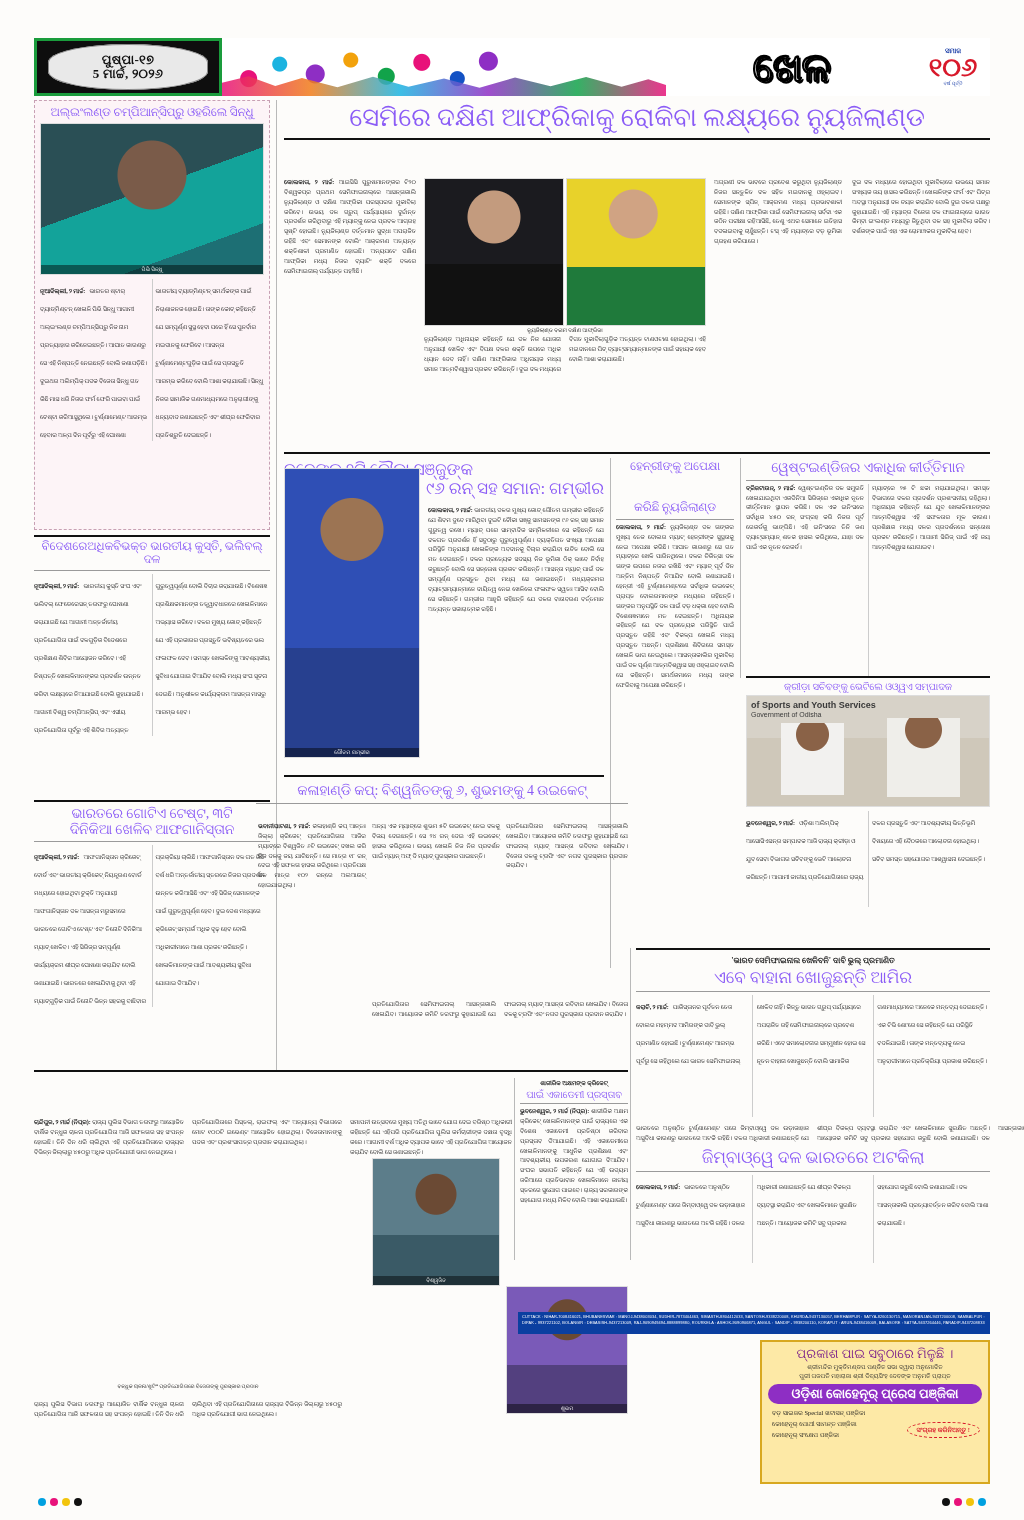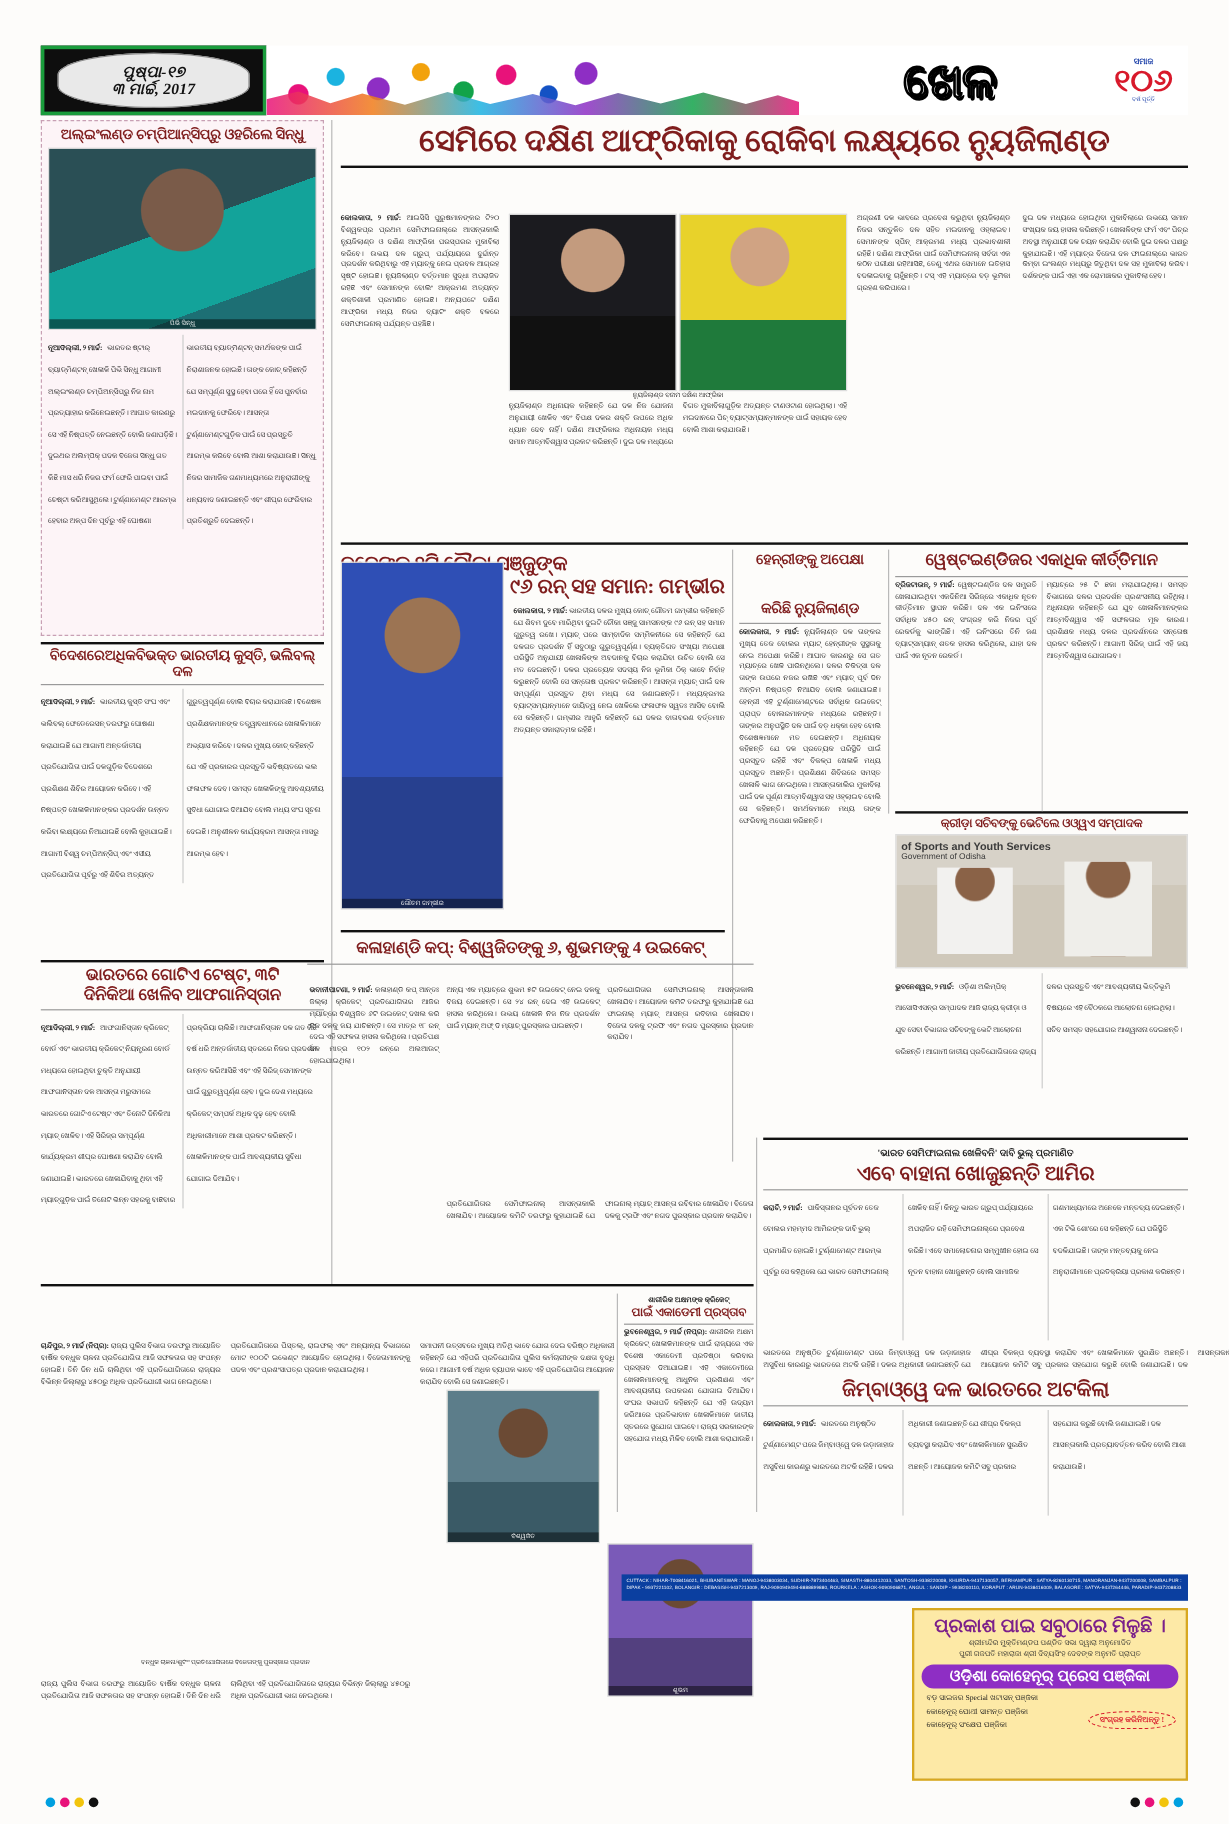--- a/index.html
+++ b/index.html
@@ -29,21 +29,20 @@
     border:3px solid #1a9c3c;
     display:flex; align-items:center; justify-content:center;
   }
   .date-badge {
     background:#e9e9e9;
     border-radius:50%/40%;
     width:160px; height:46px;
     display:flex; flex-direction:column; align-items:center; justify-content:center;
     line-height:1.05;
     box-shadow:0 0 0 1px #888 inset;
-    font-style:italic;
   }
   .date-badge span { font-size:13px; font-weight:bold; color:#111; letter-spacing:.2px;}
   .mast-art {
     flex:1;
     background:
       radial-gradient(circle at 6% 70%, #e8127a 0 8px, transparent 9px),
       radial-gradient(circle at 13% 45%, #1bb3e0 0 7px, transparent 8px),
       radial-gradient(circle at 21% 62%, #8e2ec4 0 9px, transparent 10px),
       radial-gradient(circle at 29% 38%, #f2a20c 0 7px, transparent 8px),
       radial-gradient(circle at 37% 66%, #12a34a 0 8px, transparent 9px),
@@ -71,21 +70,21 @@
     width:74px; display:flex; flex-direction:column; align-items:center; justify-content:center;
     background:#fff; line-height:1;
   }
   .mast-logo .lg-top { font-size:7px; color:#1a3ea8; font-weight:bold;}
   .mast-logo .lg-mid { font-size:26px; color:#d8192b; font-weight:bold; }
   .mast-logo .lg-bot { font-size:5px; color:#1a3ea8; }
 
   
   .col { position:absolute; }
   .hl {
-    font-weight:bold; color:#7f1d1d; text-align:center;
+    font-weight:normal; color:#8b5cf6; text-align:center;
     line-height:1.12; letter-spacing:-.2px;
   }
   .kicker { font-size:8px; text-align:center; font-weight:bold; color:#222; margin-bottom:2px;}
   .body-text {
     font-size:6.1px; line-height:1.62; text-align:justify; color:#1a1a1a;
     hyphens:auto; word-spacing:-0.3px;
   }
   .rule { border-top:1px solid #9a9a9a; }
   .rule-thick { border-top:2px solid #111; }
   .vrule { position:absolute; width:1px; background:#b9b9b9; }
@@ -156,21 +155,21 @@
     background:radial-gradient(circle at 50% 15%, #8a6247 0 18px, transparent 19px), #efeeea;
   }
   .ad-contacts{
     background:#0b3fa0; color:#fff; font-size:3.9px; line-height:1.5;
     padding:2px 4px; font-family:"Liberation Sans",sans-serif; letter-spacing:.1px;
   }
   .ad-yellow{
     background:linear-gradient(180deg,#fde9a6 0 100%);
     border:2px solid #d8a820; text-align:center; overflow:hidden;
   }
-  .ad-yellow .y1{ font-size:16px; font-weight:bold; color:#7b1f8a;}
+  .ad-yellow .y1{ font-size:13px; font-weight:normal; color:#7b1f8a;}
   .ad-yellow .y2{ font-size:6.2px; color:#2a2a2a; line-height:1.5;}
   .ad-yellow .ybar{
     background:#8e2ec4; color:#fff; font-weight:bold; font-size:13px;
     border-radius:14px; margin:3px 6px; padding:2px 0;
   }
   .ad-yellow .y3{ font-size:6.4px; color:#1a1a1a; text-align:left; padding-left:10px; line-height:1.75;}
   .ad-yellow .ystamp{
     display:inline-block; border:1px dashed #d8192b; color:#d8192b;
     border-radius:50%/60%; font-size:6.5px; padding:3px 9px; font-weight:bold;
   }
@@ -187,21 +186,21 @@
 </style>
 </head>
 <body>
 
 <div class="page">
 
   <div class="masthead">
     <div class="date-badge-wrap">
       <div class="date-badge">
         <span>ପୁଷ୍ପା-୧୭</span>
-        <span>୩ ମାର୍ଚ୍ଚ, 2017</span>
+        <span>5 ମାର୍ଚ୍ଚ, ୨୦୨୬</span>
       </div>
     </div>
     <div class="mast-art">
       <div class="splash"></div>
     </div>
     <div class="mast-title">
       <span>ଖେଳ</span>
     </div>
     <div class="mast-logo">
       <div class="lg-top">ସମାଜ</div>

